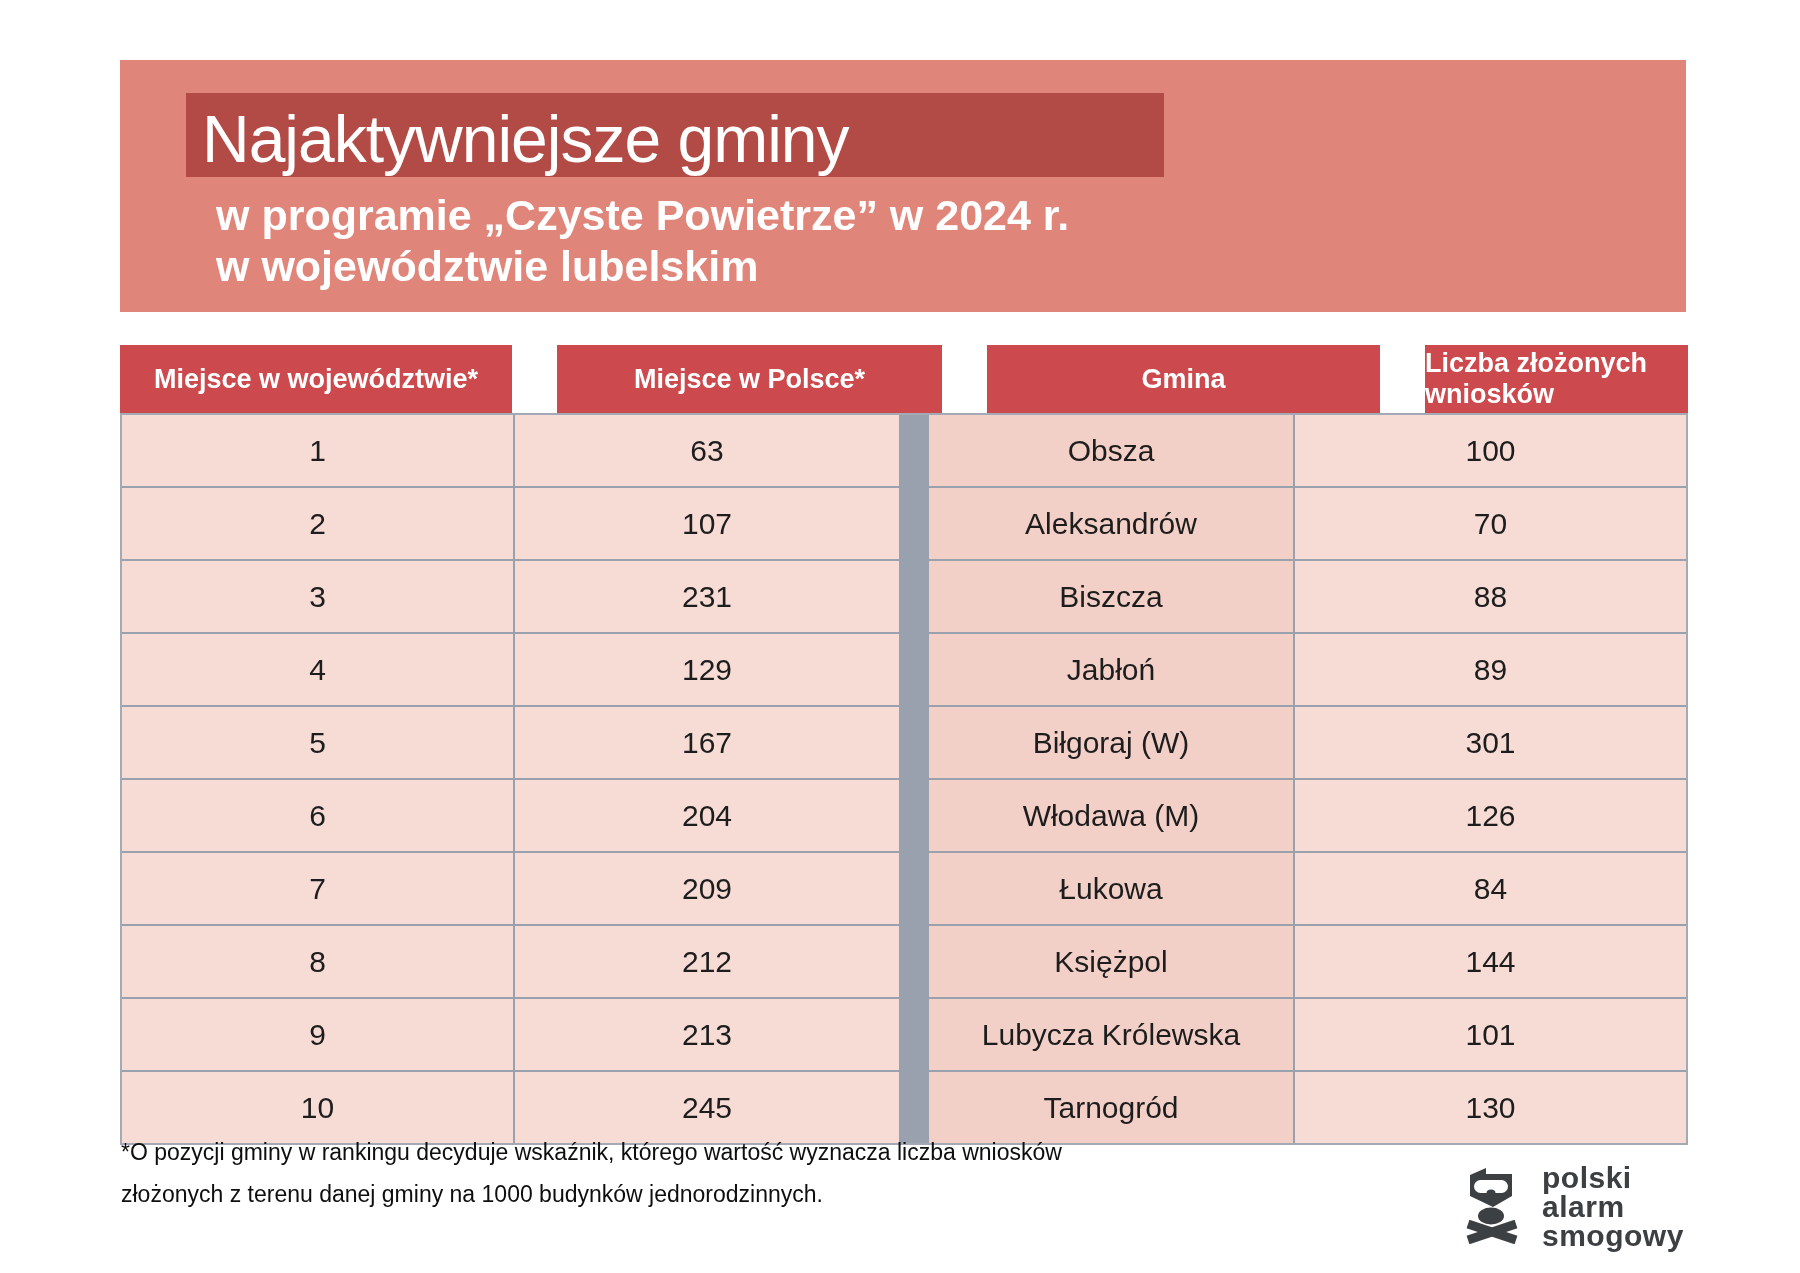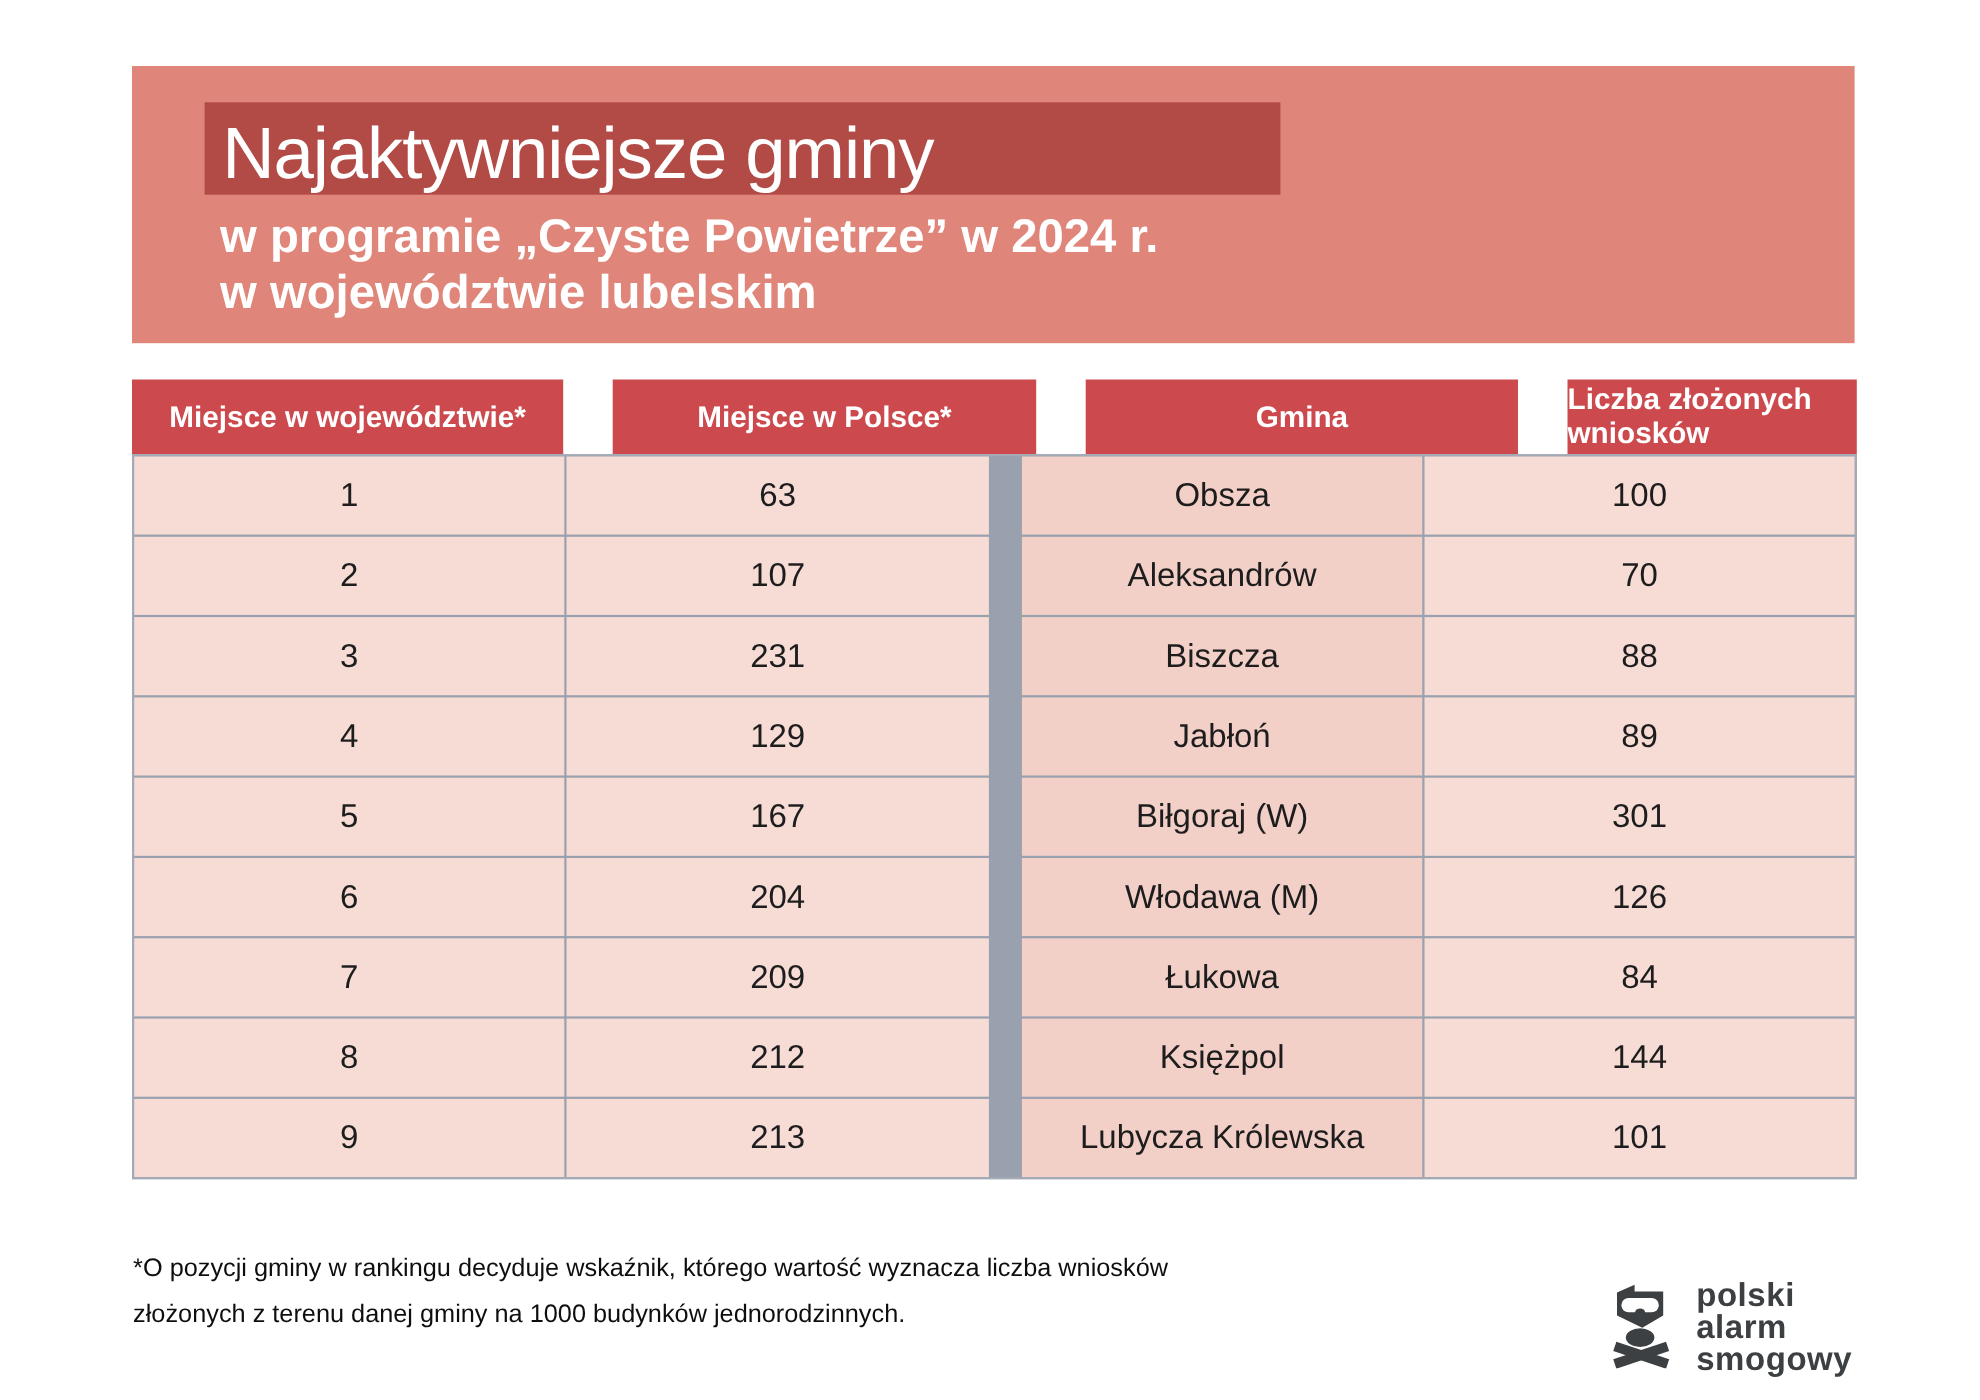--- a/index.html
+++ b/index.html
@@ -5,21 +5,21 @@
   html,body{margin:0;padding:0;}
   .page{
     position:relative; width:1800px; height:1273px; background:#ffffff;
     font-family:"Liberation Sans","DejaVu Sans",sans-serif; overflow:hidden;
   }
   
   .header-block{ position:absolute; left:120px; top:60px; width:1566px; height:252px; background:#e0857a; }
   .title-bar{ position:absolute; left:66px; top:33px; width:978px; height:84px; background:#b24a46; display:flex; align-items:flex-end; }
   .title-bar .title{ color:#ffffff; font-size:66px; font-weight:300; letter-spacing:-1px; padding-left:16px; white-space:nowrap; }
   .subtitle{ position:absolute; left:80px; top:130px; color:#ffffff; font-weight:bold; font-size:43px; line-height:51px; }
-  .subtitle div{ white-space:nowrap; }
+  .subtitle div{ white-space:nowrap;margin-left:16px; }
   
   .thead{
     position:absolute; left:120px; top:345px; width:1568px;
     display:grid; grid-template-columns:392px 385px 393px 1fr; column-gap:3px; background:#ffffff;gap:45px;
   }
   .th{ background:#cc4a4d; height:68px; display:flex; align-items:center; justify-content:center;
        color:#ffffff; font-weight:bold; font-size:27px; }
   .tbody{
     position:absolute; left:120px; top:413px; width:1568px; box-sizing:border-box;
     display:grid; row-gap:2px; background:#99a0ae; border:2px solid #a3a9b5;
@@ -103,20 +103,26 @@
       <div class="td">212</div>
       <div class="td gmina">Księżpol</div>
       <div class="td">144</div>
     </div>
     <div class="trow">
       <div class="td">9</div>
       <div class="td">213</div>
       <div class="td gmina">Lubycza Królewska</div>
       <div class="td">101</div>
     </div>
+    <div class="trow">
+      <div class="td">10</div>
+      <div class="td">245</div>
+      <div class="td gmina">Tarnogród</div>
+      <div class="td">130</div>
+    </div>
   </div>
 
   <div class="footnote">
     <div>*O pozycji gminy w rankingu decyduje wskaźnik, którego wartość wyznacza liczba wniosków</div>
     <div>złożonych z terenu danej gminy na 1000 budynków jednorodzinnych.</div>
   </div>
 
   <div class="logo">
     <svg width="56" height="78" viewBox="0 0 56 78">
       <path d="M4,9 L20,2 L20,8 L46,8 L46,30 L27,41 L4,30 Z" fill="#3d4043"></path>

